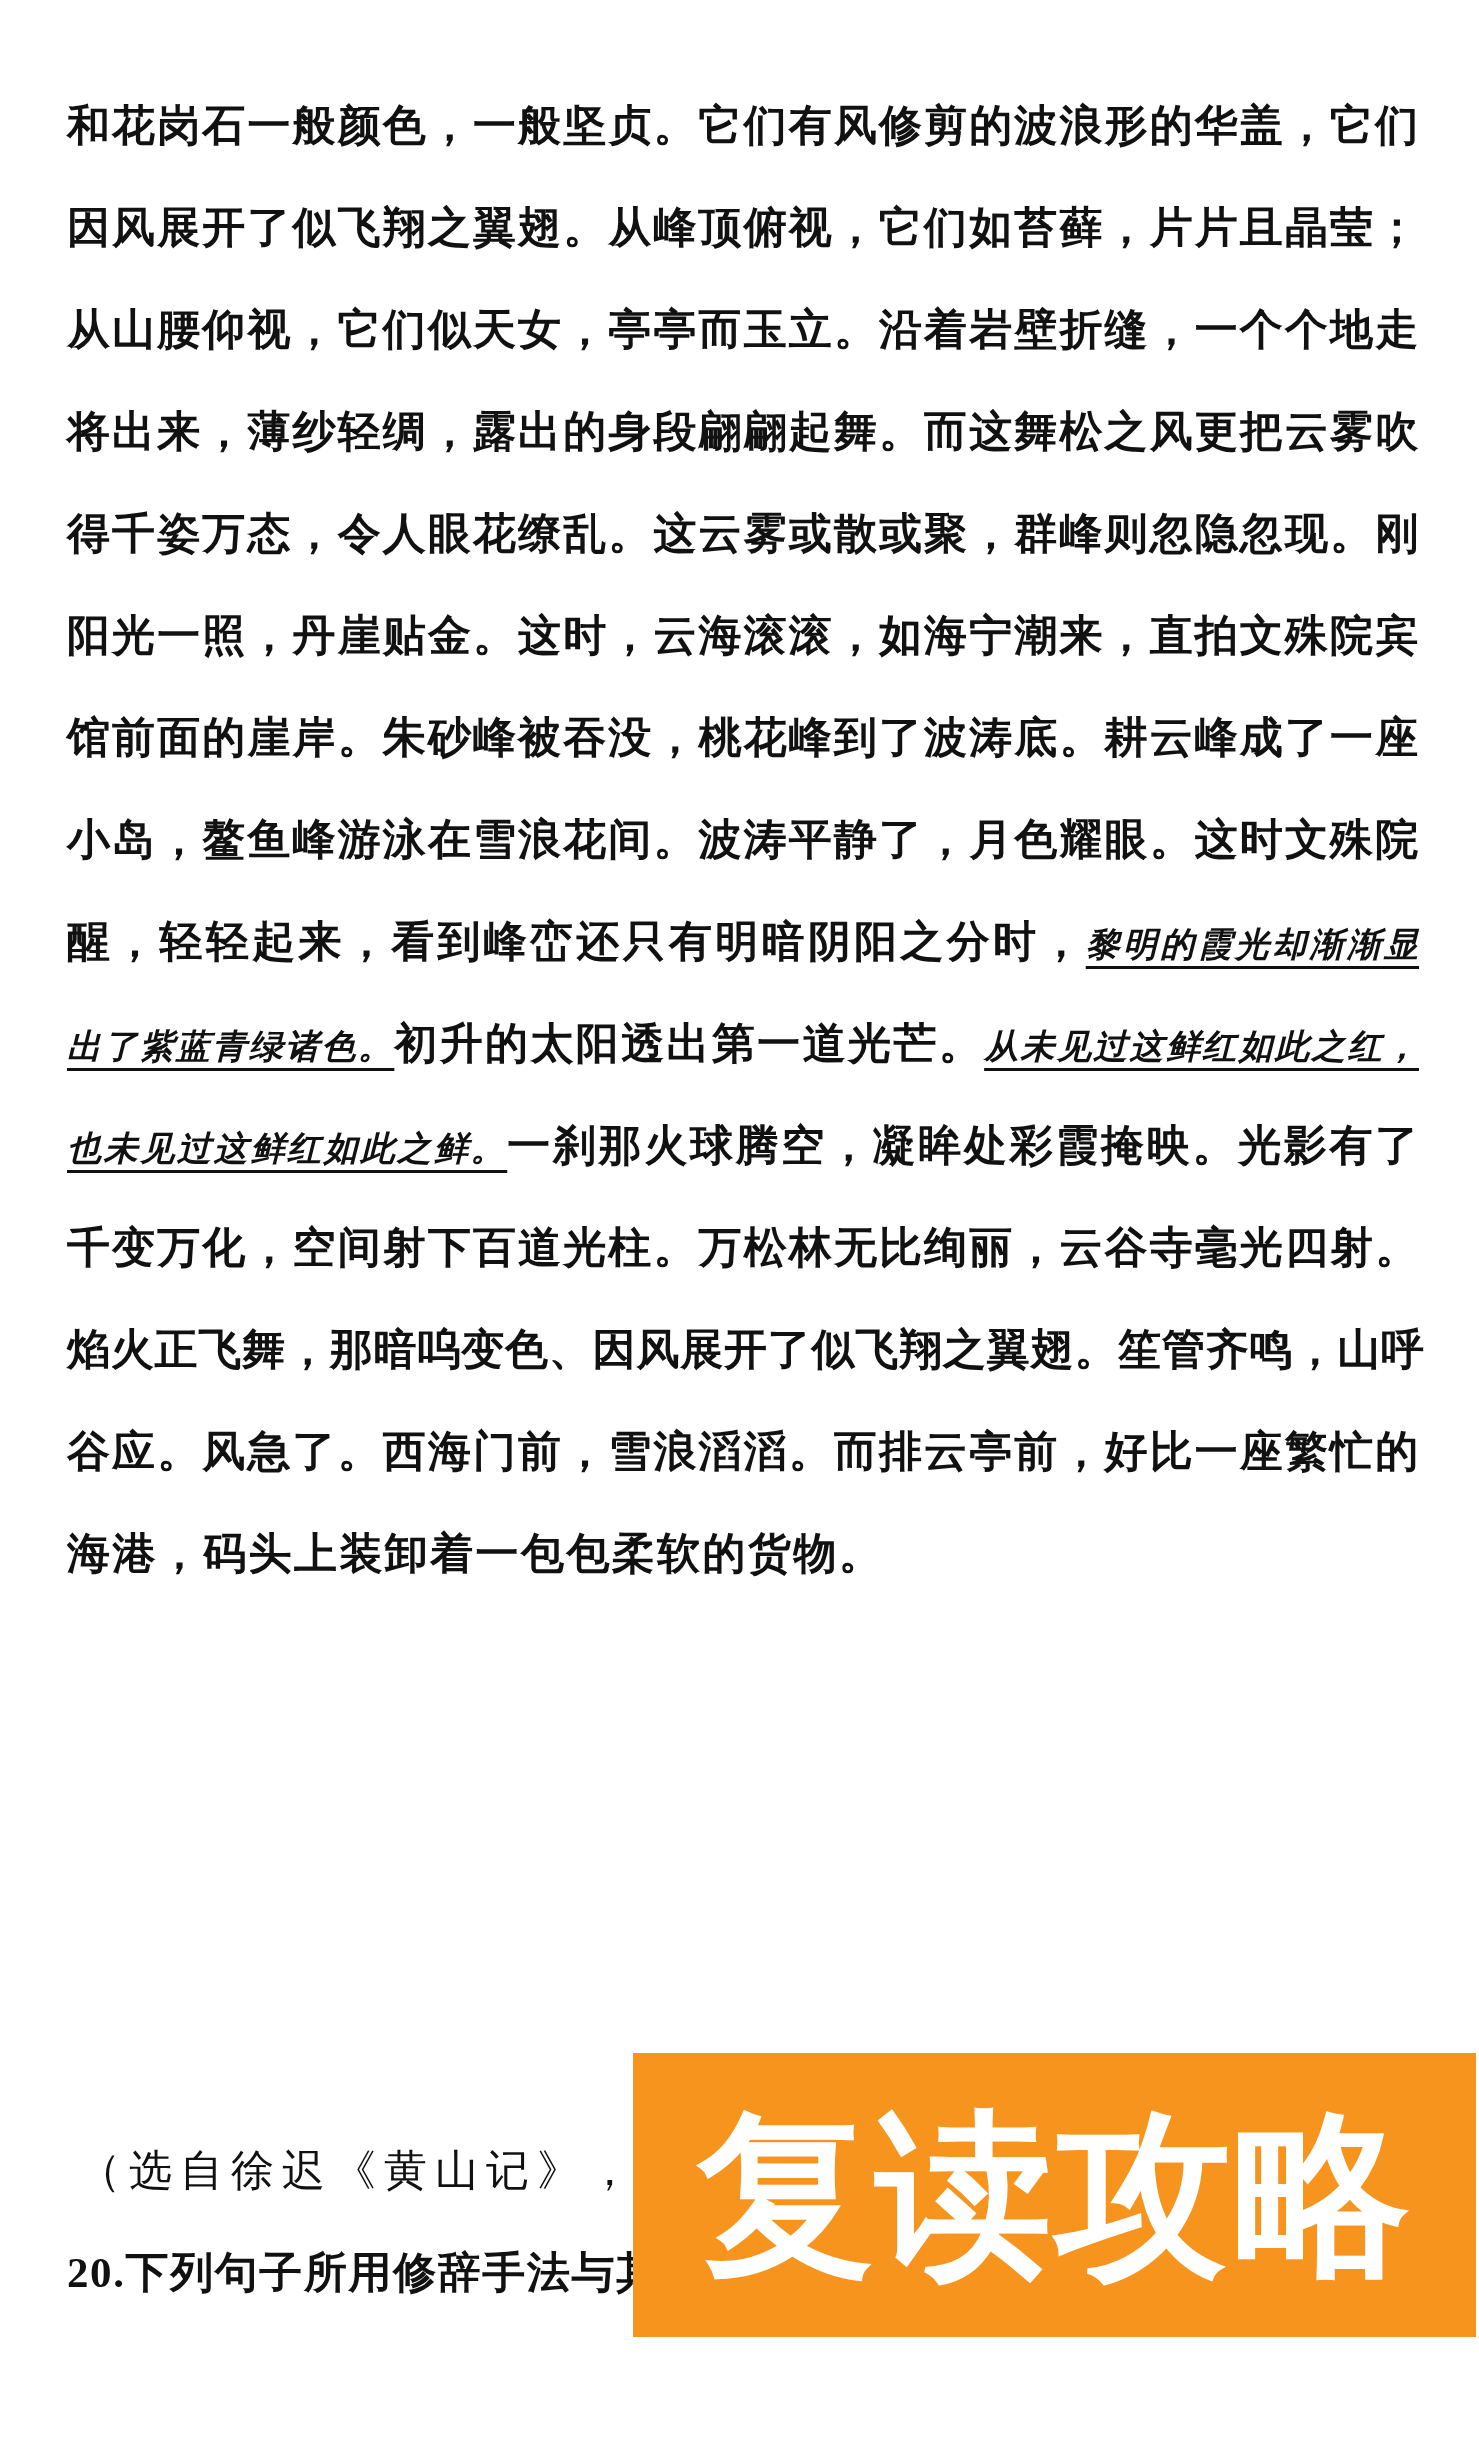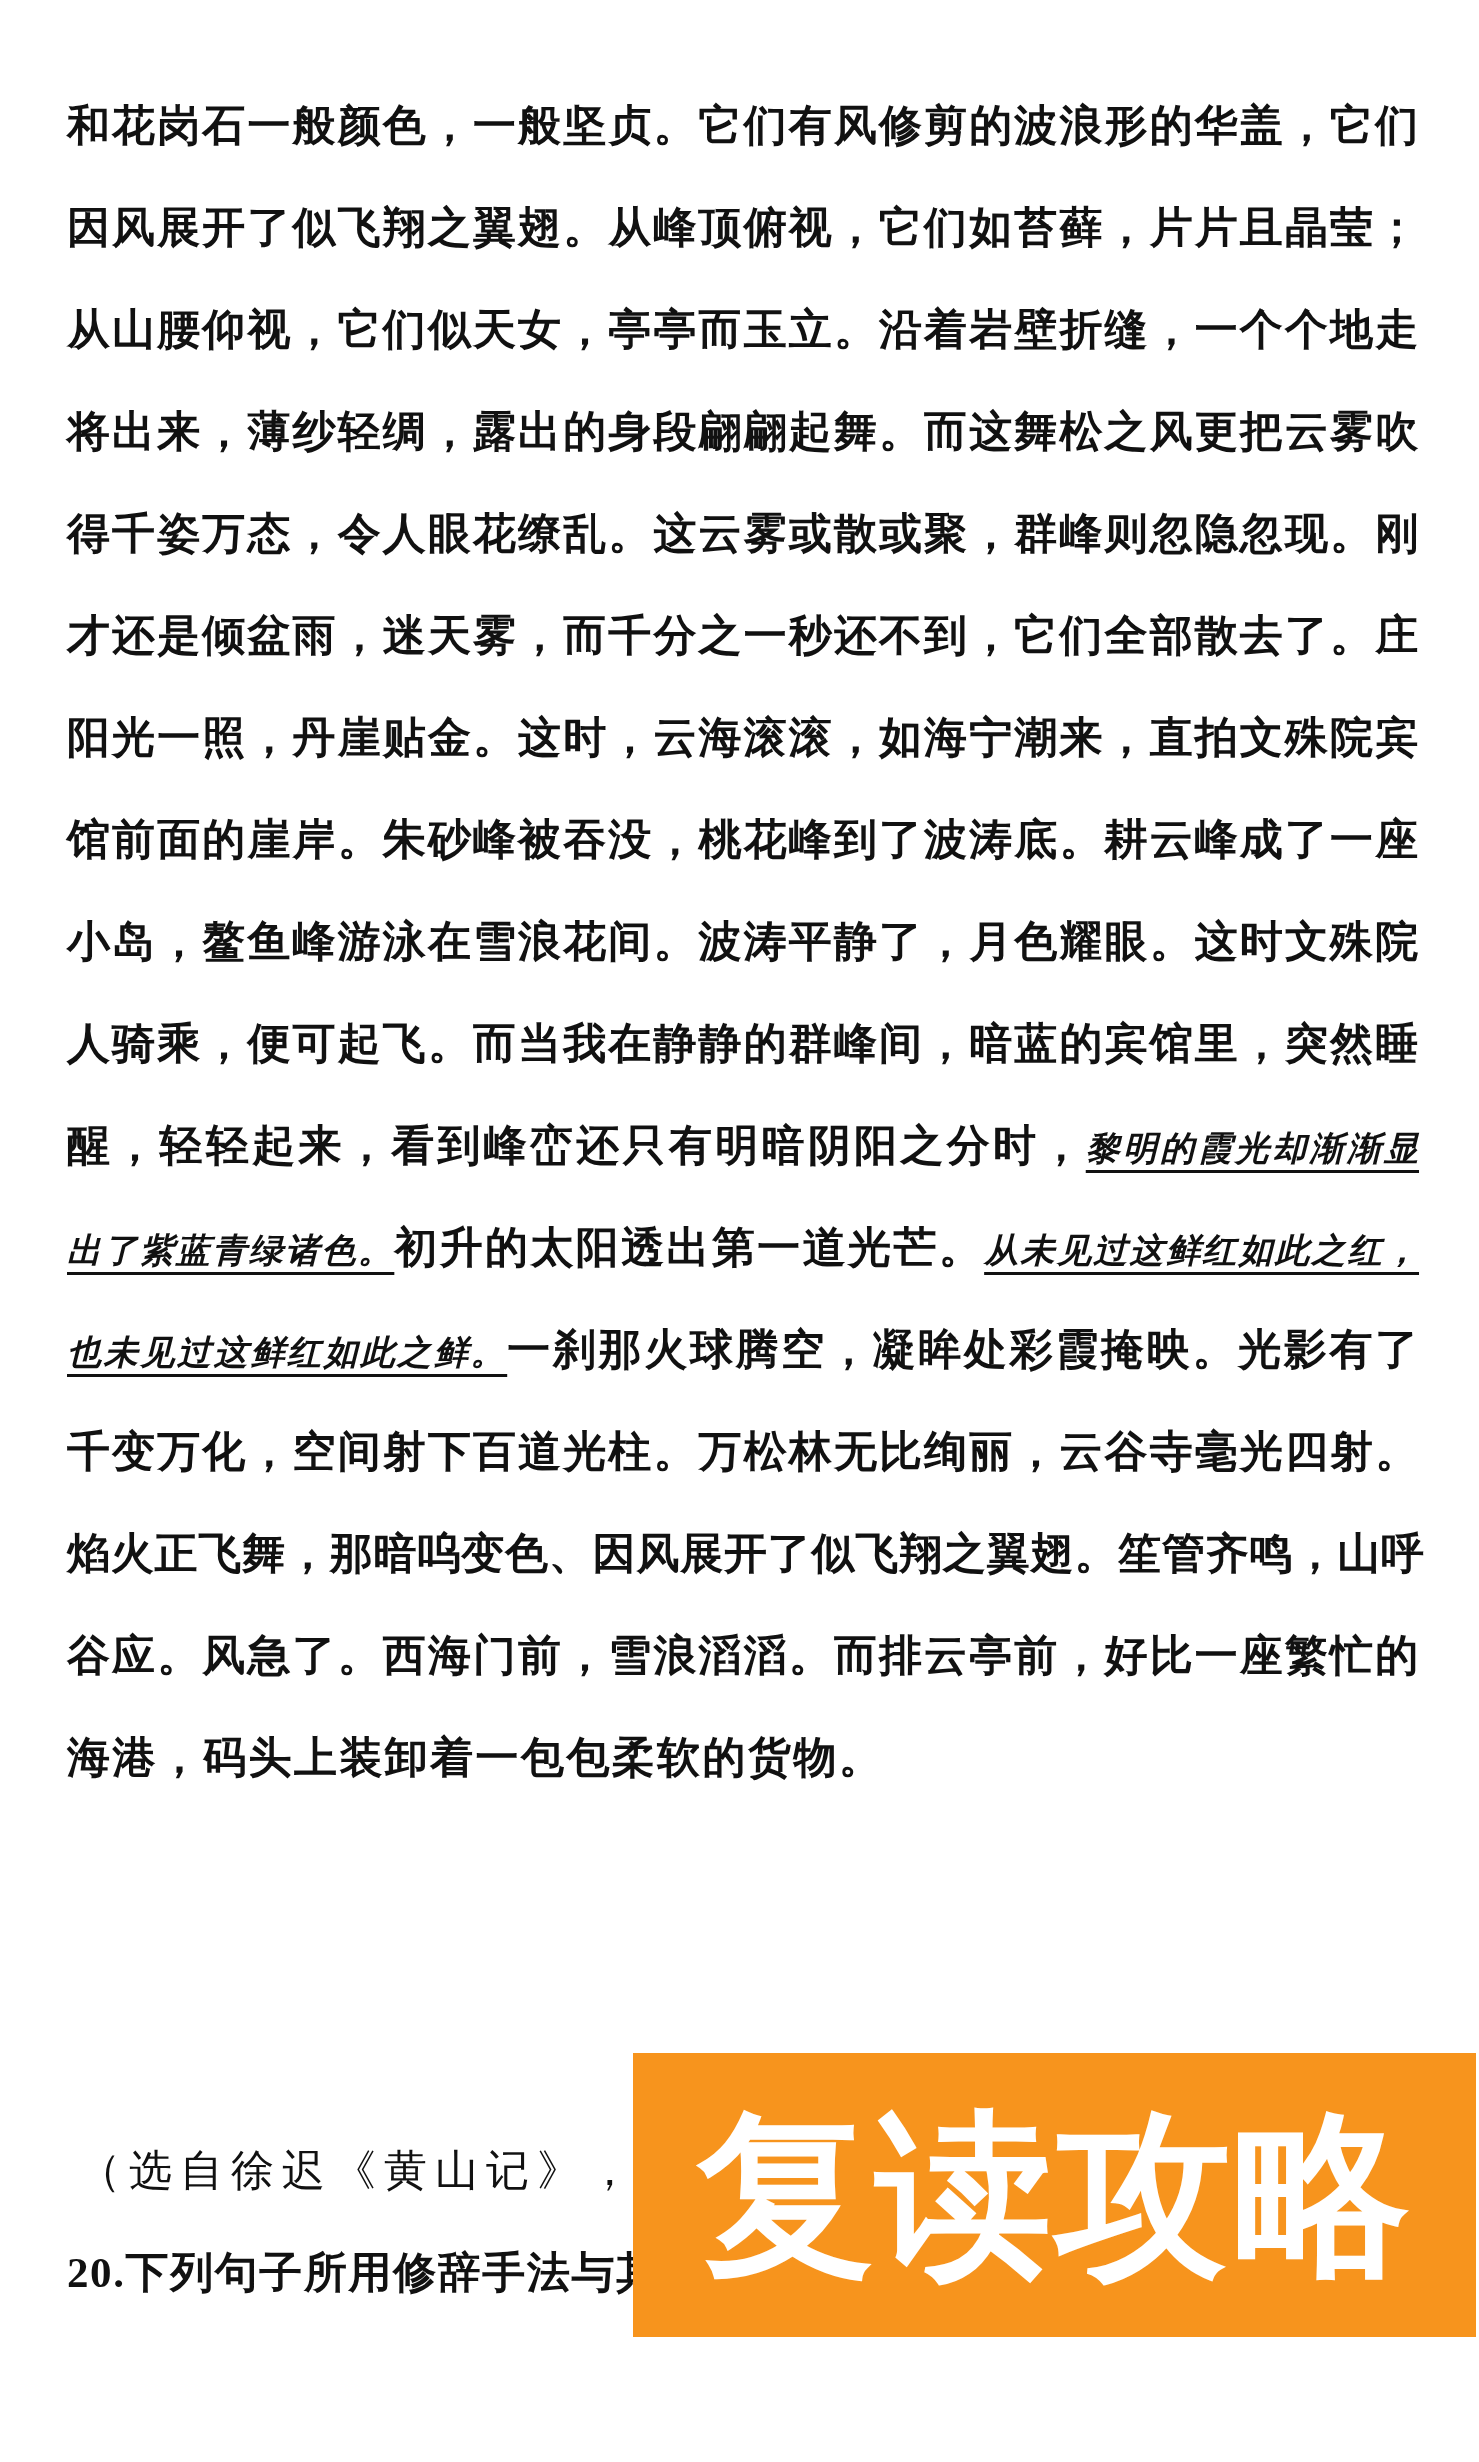--- a/index.html
+++ b/index.html
@@ -103,25 +103,23 @@
 <body style="color: rgb(17, 17, 17); background: rgb(255, 255, 255);">
 
 <div class="page">
 
   <div class="passage" id="passage">
       <div class="pline"><span class="norm">和花岗石一般颜色，一般坚贞。它们有风修剪的波浪形的华盖，它们</span></div>
       <div class="pline"><span class="norm">因风展开了似飞翔之翼翅。从峰顶俯视，它们如苔藓，片片且晶莹；</span></div>
       <div class="pline"><span class="norm">从山腰仰视，它们似天女，亭亭而玉立。沿着岩壁折缝，一个个地走</span></div>
       <div class="pline"><span class="norm">将出来，薄纱轻绸，露出的身段翩翩起舞。而这舞松之风更把云雾吹</span></div>
       <div class="pline"><span class="norm">得千姿万态，令人眼花缭乱。这云雾或散或聚，群峰则忽隐忽现。刚</span></div>
-      <div class="pline"><span class="norm">才还是倾盆雨，迷天雾，而千分之一秒还不到，它们全部散去了。庄</span></div>
       <div class="pline"><span class="norm">阳光一照，丹崖贴金。这时，云海滚滚，如海宁潮来，直拍文殊院宾</span></div>
       <div class="pline"><span class="norm">馆前面的崖岸。朱砂峰被吞没，桃花峰到了波涛底。耕云峰成了一座</span></div>
       <div class="pline"><span class="norm">小岛，鳌鱼峰游泳在雪浪花间。波涛平静了，月色耀眼。这时文殊院</span></div>
-      <div class="pline"><span class="norm">人骑乘，便可起飞。而当我在静静的群峰间，暗蓝的宾馆里，突然睡</span></div>
       <div class="pline"><span class="norm">醒，轻轻起来，看到峰峦还只有明暗阴阳之分时，</span><span class="hand">黎明的霞光却渐渐显</span></div>
       <div class="pline"><span class="hand">出了紫蓝青绿诸色。</span><span class="norm">初升的太阳透出第一道光芒。</span><span class="hand">从未见过这鲜红如此之红，</span></div>
       <div class="pline"><span class="hand">也未见过这鲜红如此之鲜。</span><span class="norm">一刹那火球腾空，凝眸处彩霞掩映。光影有了</span></div>
       <div class="pline"><span class="norm">千变万化，空间射下百道光柱。万松林无比绚丽，云谷寺毫光四射。</span></div>
       <div class="pline"><span class="norm">焰火正飞舞，那暗呜变色、因风展开了似飞翔之翼翅。笙管齐鸣，山呼</span></div>
       <div class="pline"><span class="norm">谷应。风急了。西海门前，雪浪滔滔。而排云亭前，好比一座繁忙的</span></div>
       <div class="pline lastline"><span class="norm">海港，码头上装卸着一包包柔软的货物。</span></div>
     </div>
 
   <div class="attribution">（选自徐迟《黄山记》，有删改）</div>

